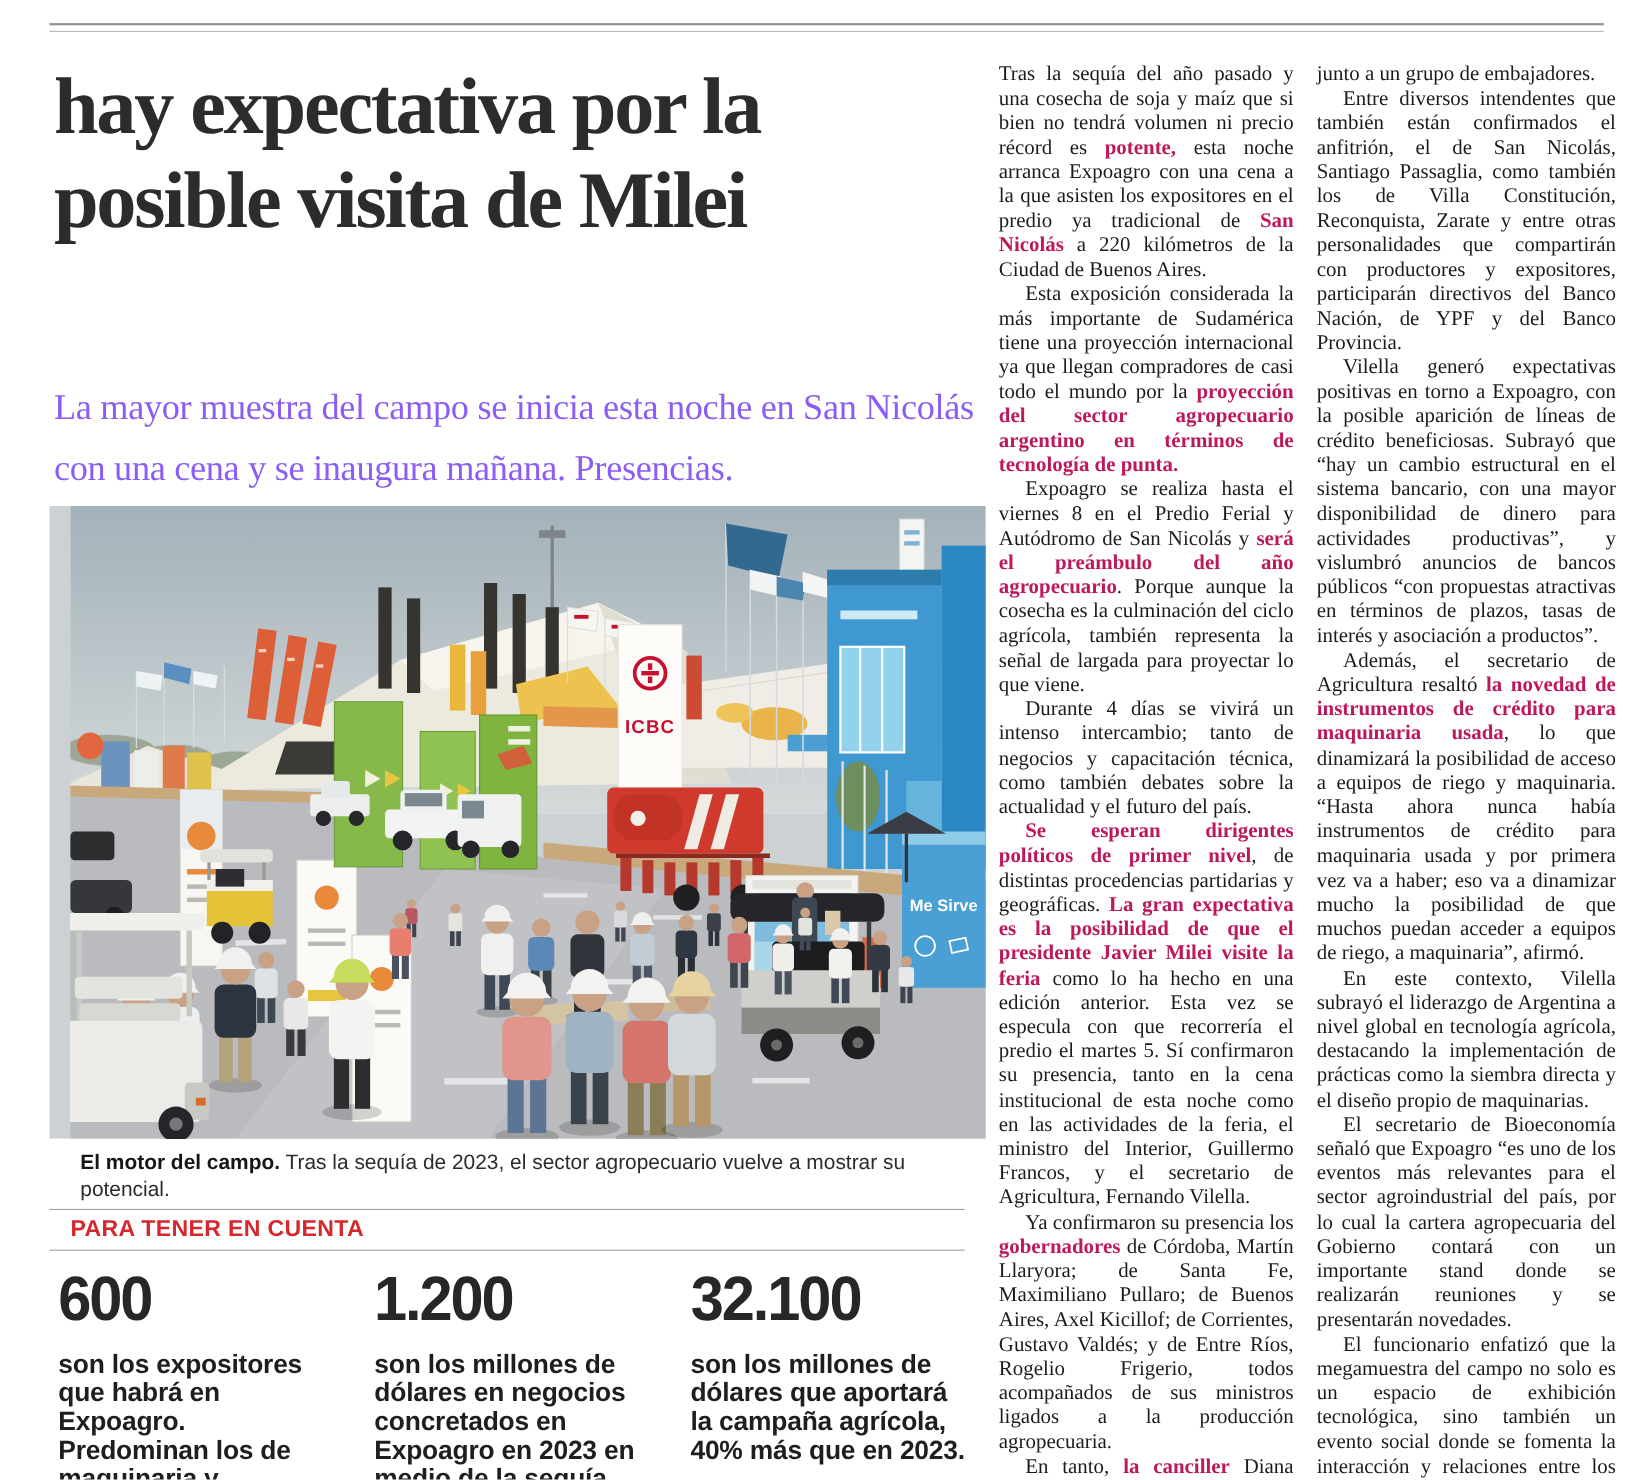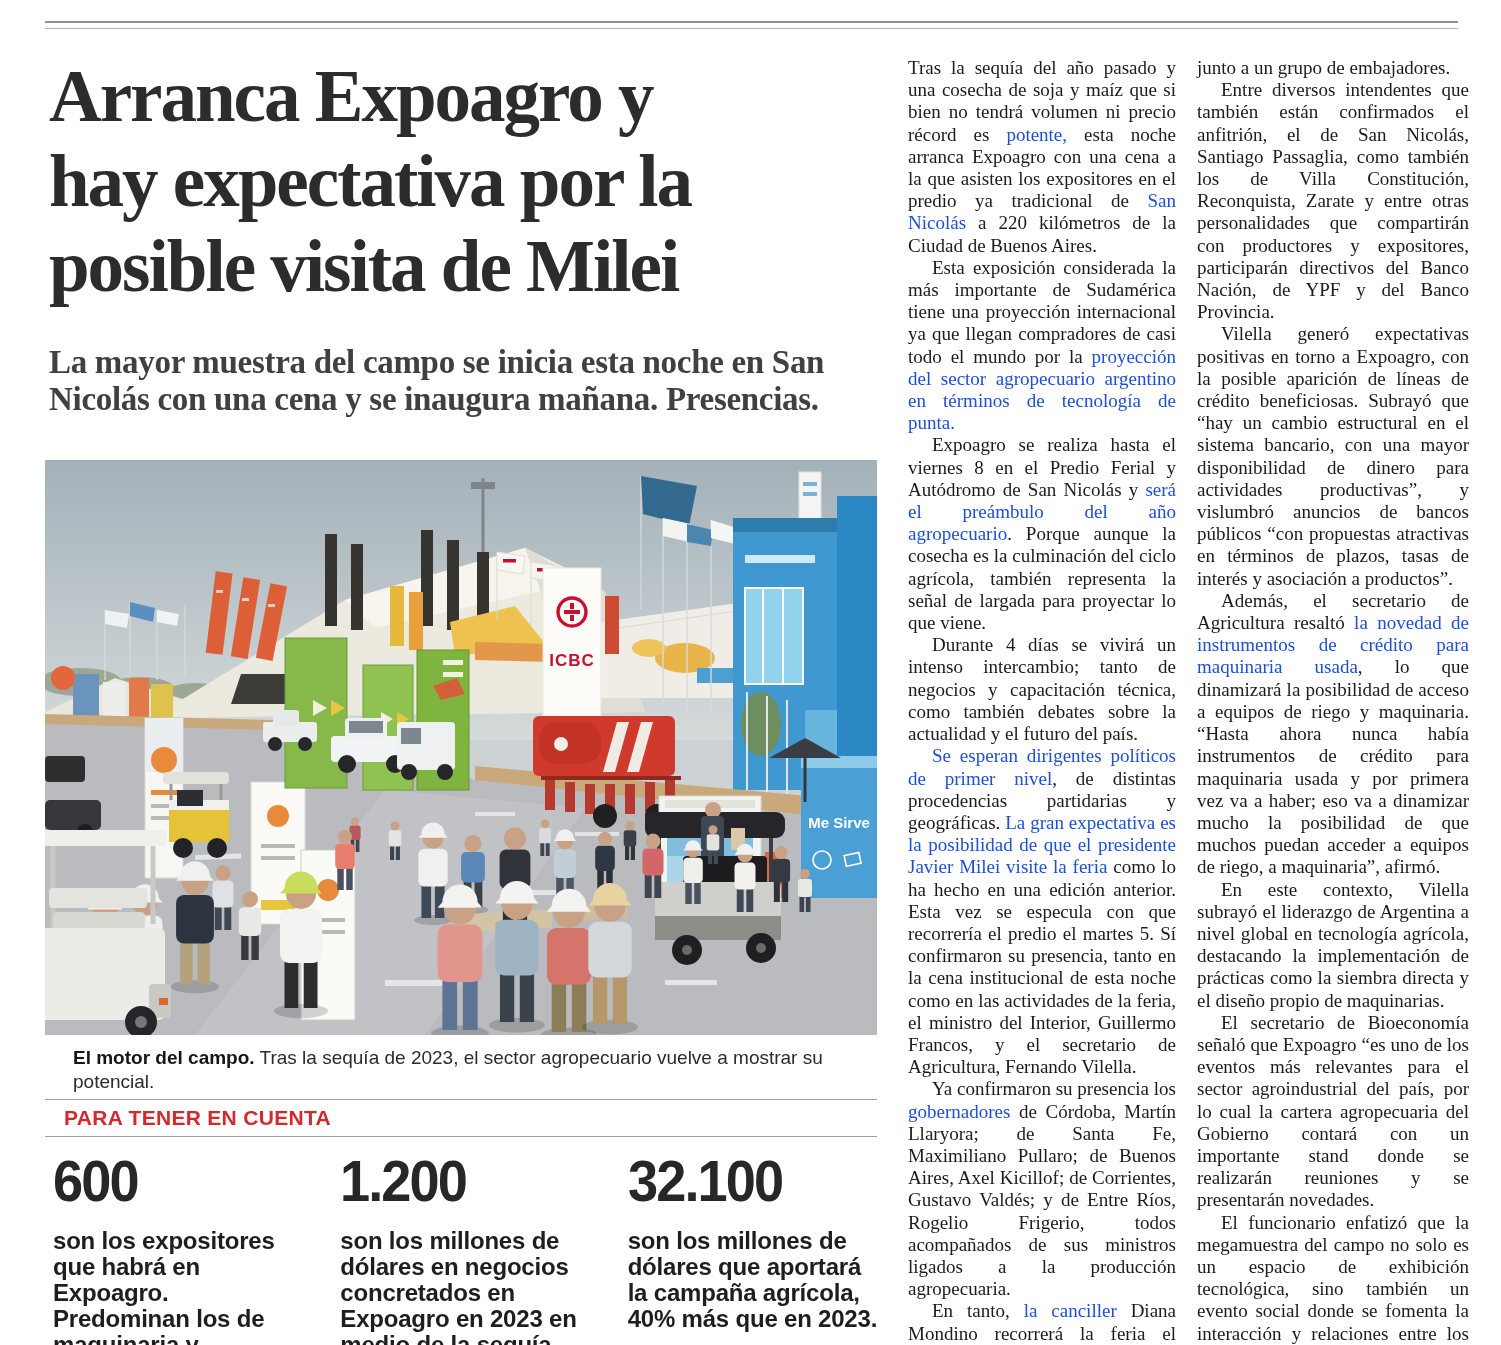--- a/index.html
+++ b/index.html
@@ -8,51 +8,50 @@
     background:#ffffff;color:#1f1f1f;
     font-family:"Liberation Sans",sans-serif;
   }
   .abs{position:absolute;}
   #top-rule{left:45px;top:21px;width:1413px;height:5px;
     border-top:2px solid #8f9294;border-bottom:1px solid #b2b5b7;}
   #headline{left:49px;top:54px;width:840px;
     font-family:"Liberation Serif",serif;font-weight:700;
     font-size:73px;line-height:85px;letter-spacing:-2px;color:#2c2c2c;}
   #deck{left:49px;top:344px;width:838px;
-    font-family:"Liberation Serif",serif;font-weight:700;
-    font-size:33px;line-height:37px;letter-spacing:-0.3px;color:#404040;}
-  #photo-frame{left:45px;top:460px;width:832px;height:575px;background:#ccd2d4;}
+    font-family:"Liberation Serif",serif;font-weight:400;
+    font-size:33px;line-height:55px;letter-spacing:-0.3px;color:#8b5cf6;}
+  #photo-frame{left:45px;top:460px;width:832px;height:575px;background:#ccd2d4;padding-left:19px;}
   #photo-frame svg{display:block;}
   #caption{left:45px;top:1046px;width:832px;font-size:19px;line-height:24px;color:#2b2b2b;margin-left:28px;}
   #caption b{font-weight:700;color:#161616;}
   #kicker-rule-top{left:45px;top:1099px;width:832px;border-top:1px solid #9b9fa1;height:0;}
   #kicker{left:48px;top:1106px;font-size:21px;font-weight:700;letter-spacing:0.3px;margin-left:16px;}
   #kicker-rule-bottom{left:45px;top:1136px;width:832px;border-top:1px solid #9b9fa1;height:0;}
   #stats{left:53px;top:1152px;width:836px;display:flex;gap:26px;}
   .stat{flex:1 1 0;}
   .stat-number{font-size:57px;font-weight:700;letter-spacing:-2px;color:#272727;
     line-height:1.05;transform:scaleX(.95);transform-origin:left;}
   .stat-desc{margin-top:16px;font-size:24px;line-height:26px;font-weight:700;
     letter-spacing:-0.2px;color:#1e1e1e;width:96%;}
   #col1{left:908px;top:57px;width:268px;}
   #col2{left:1197px;top:57px;width:272px;}
   .para{
     font-family:"Liberation Serif",serif;font-size:19px;line-height:22.2px;
     text-align:justify;margin:0;color:#1b1b1b;hyphens:auto;-webkit-hyphens:auto;
   }
   .para.indent{text-indent:24px;}
-  .para b{font-weight:400;color:#1d4ed8;}
+  .para b{font-weight:700;color:#be185d;}
 </style>
 </head>
 <body>
 
 <div id="top-rule" class="abs"></div>
 
 <h1 id="headline" class="abs" style="margin:0">
-  <div>Arranca Expoagro y</div>
   <div>hay expectativa por la</div>
   <div>posible visita de Milei</div>
 </h1>
 
 <div id="deck" class="abs">La mayor muestra del campo se inicia esta noche en San Nicolás con una cena y se inaugura mañana. Presencias.</div>
 
 <div id="photo-frame" class="abs">
   <svg viewBox="0 0 832 575" width="832" height="575" xmlns="http://www.w3.org/2000/svg">
     <defs>
       <linearGradient id="sky" x1="0" y1="0" x2="0" y2="1">

